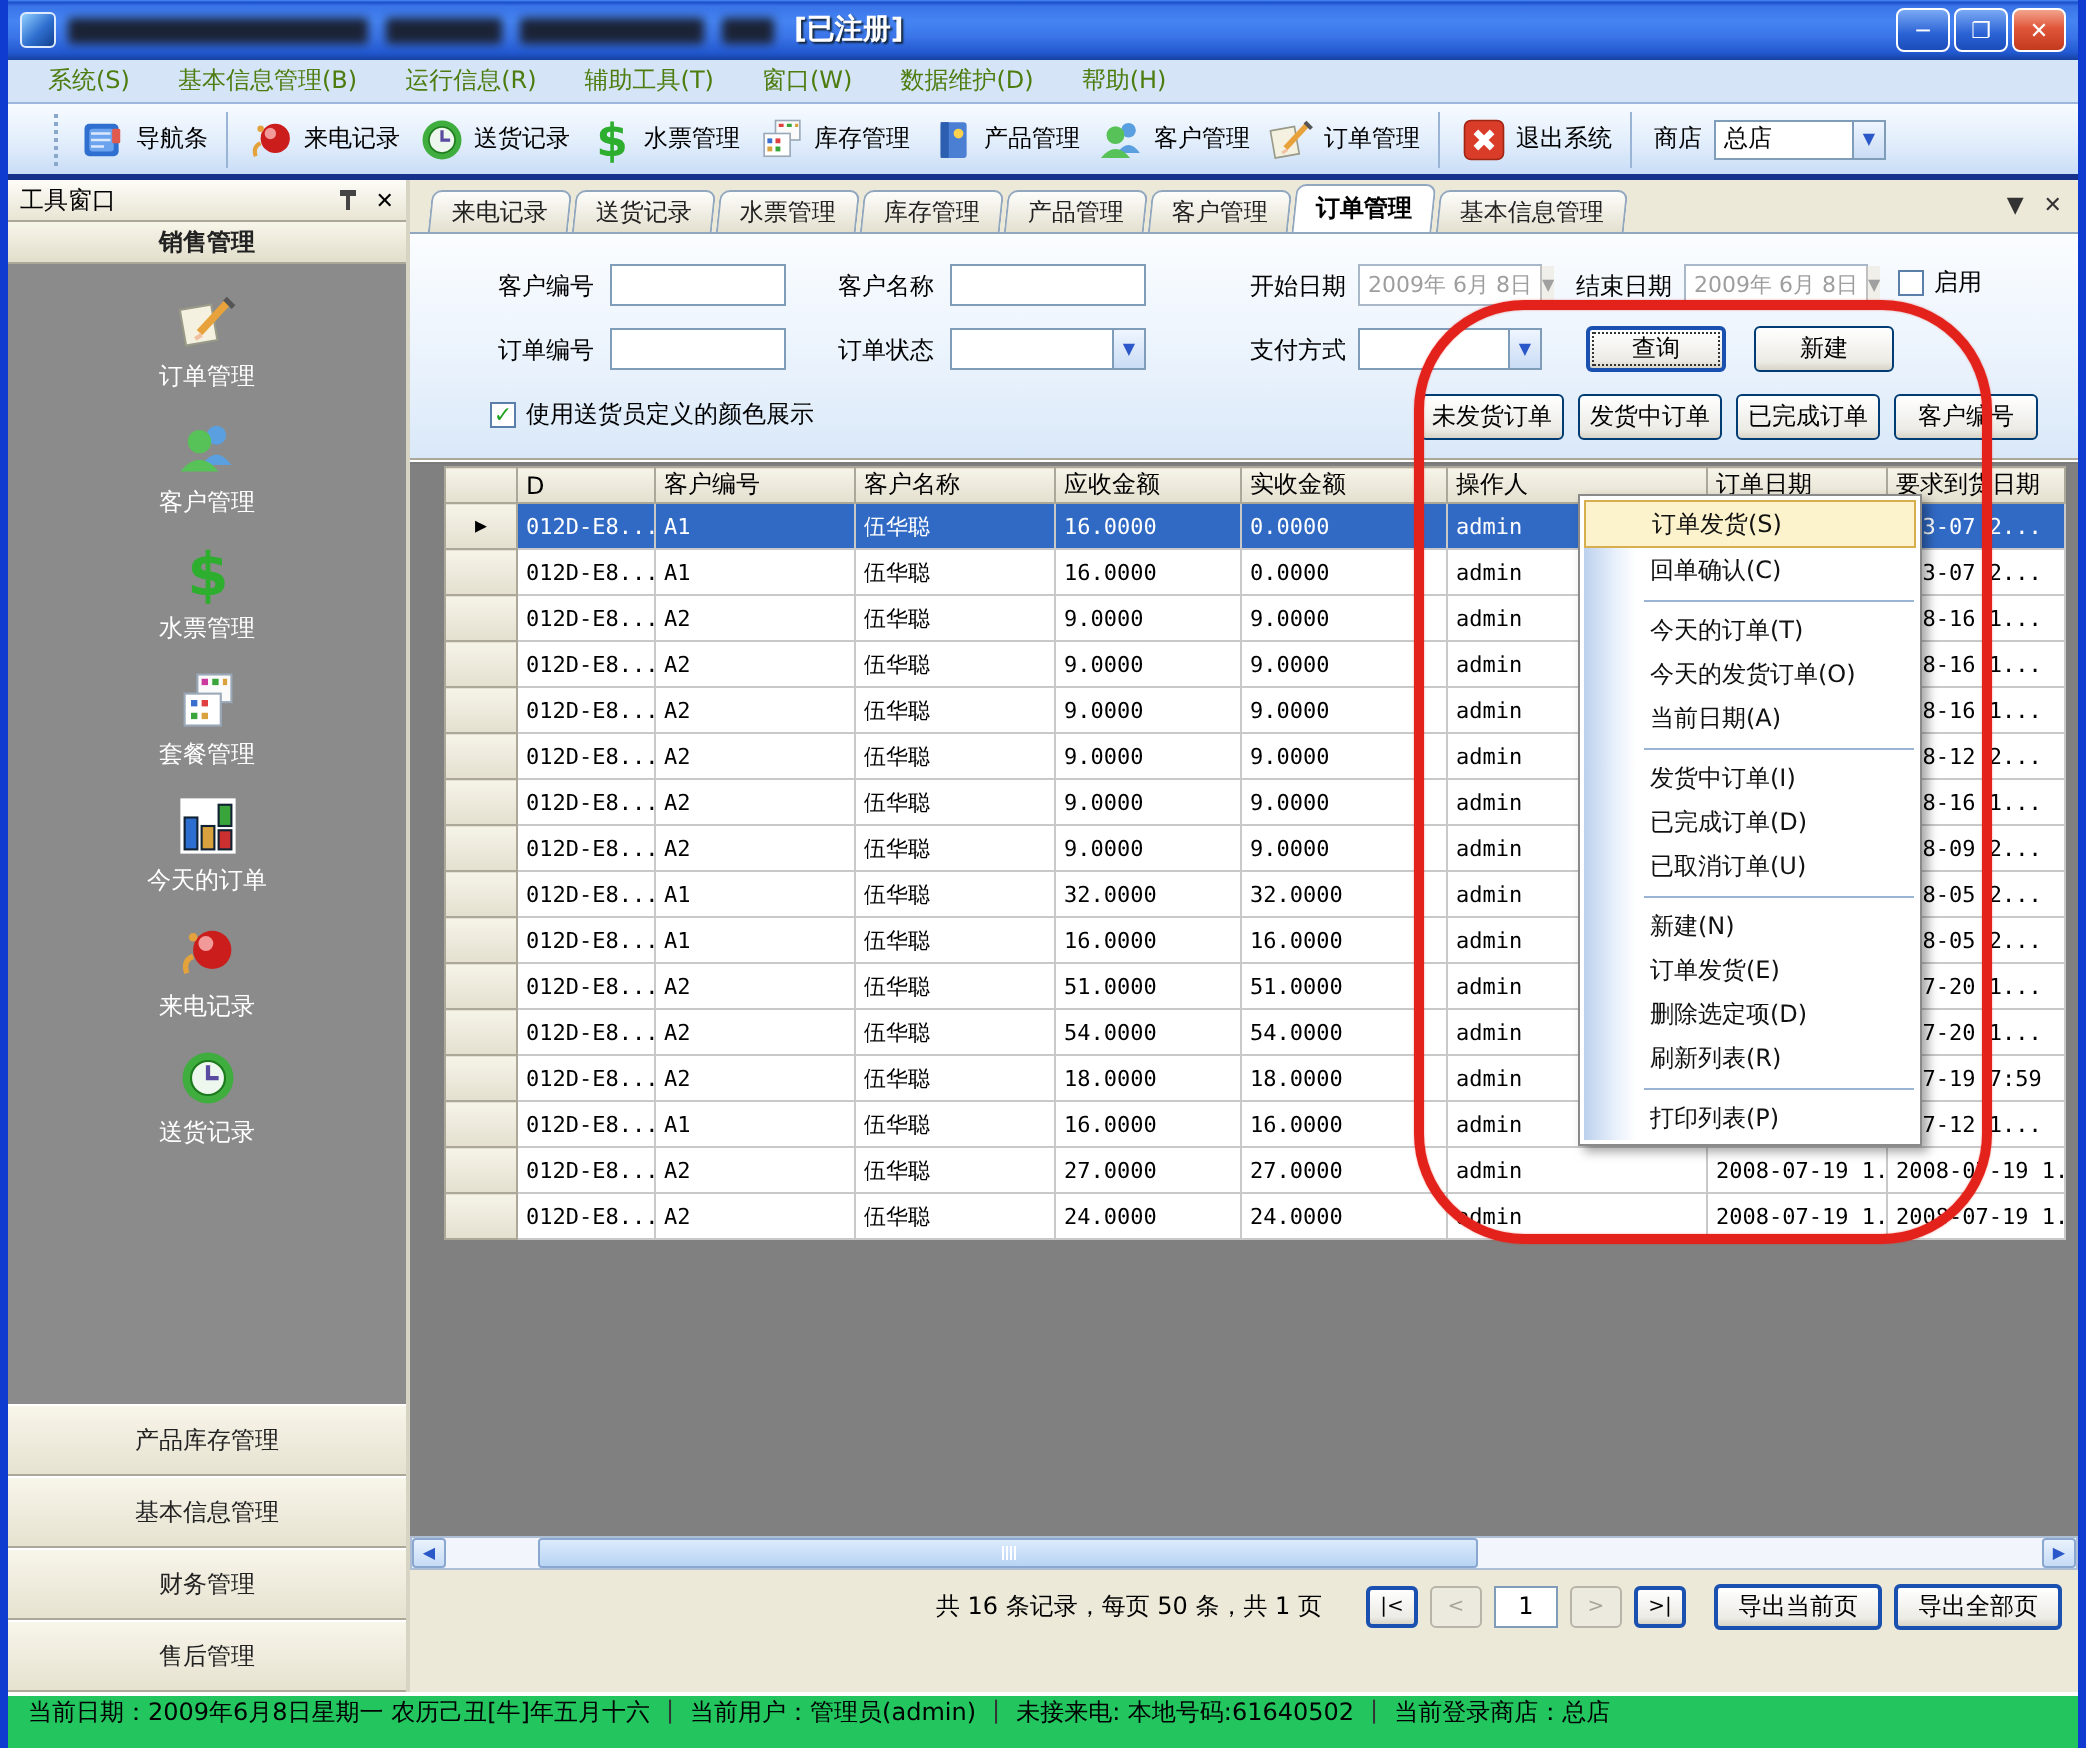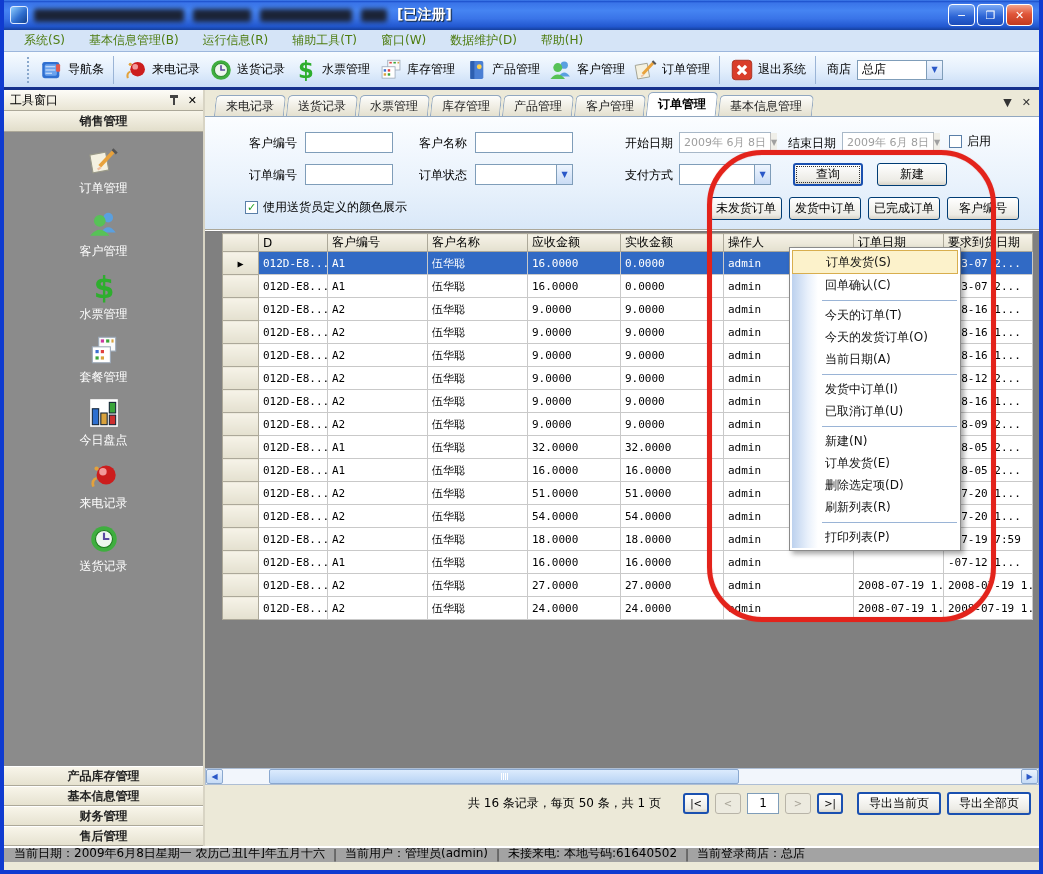--- a/index.html
+++ b/index.html
@@ -55,22 +55,22 @@
   .pin-icon:before { content:""; position:absolute; left:2px; top:1px; width:8px; height:3px; background:#444; }
   .pin-icon:after { content:""; position:absolute; left:5px; top:4px; width:2px; height:7px; background:#444; }
   .sb-close { font-size:11px; font-weight:bold; }
   .sb-section { height:21px; background:linear-gradient(180deg,#f8f5ea,#e2decb); border-bottom:1px solid #aca899;
     display:flex; align-items:center; justify-content:center; font-weight:bold; color:#222;text-align:center; }
   .sb-items { flex:1; padding-top:12px; display:flex; flex-direction:column; align-items:center; }
   .sb-item { width:120px; height:63px; display:flex; flex-direction:column; align-items:center; justify-content:flex-start; color:#fff; }
   .sb-item .icon { width:34px; height:34px; }
   .sb-item .lbl { margin-top:2px; font-size:12px; }
   .sb-bottom { }
-  .sb-bottom-btn { height:20px; background:linear-gradient(180deg,#f8f5ea,#e6e2d0); border-top:1px solid #fff;
-    border-bottom:1px solid #aca899; display:flex; align-items:center; justify-content:center; font-weight:bold; color:#222; }
+  .sb-bottom-btn { height:36px; background:linear-gradient(180deg,#f8f5ea,#e6e2d0); border-top:1px solid #fff;
+    border-bottom:1px solid #aca899; display:flex; align-items:center; justify-content:center; font-weight:normal; color:#222; }
 
   
   .content { flex:1; display:flex; flex-direction:column; background:#ece9d8; }
 
   .tabstrip { height:27px; display:flex; align-items:flex-end; padding-left:10px; border-bottom:1px solid #91a7c0; position:relative; }
   .tab { height:21px; padding:0 10px; margin-right:2px; display:flex; align-items:center;
     background:linear-gradient(180deg,#fdfdfb,#e4e0cf); border:1px solid #91a7c0; border-bottom:none;
     border-radius:5px 5px 0 0; transform:skewX(-6deg); font-size:12px; color:#222; }
   .tab span { transform:skewX(6deg); display:block; }
   .tab.active { background:#fff; font-weight:bold; height:24px; color:#000; }
@@ -118,21 +118,21 @@
   
   .pager { height:36px; display:flex; align-items:center; justify-content:flex-end; gap:6px; padding-right:8px; background:#ece9d8; }
   .pager .summary { margin-right:16px; }
   .pg-btn { width:26px; height:21px; position:static; font-size:10px; }
   .pg-btn.dim { border-color:#b8b4a8; color:#a8a498; background:#eceadf; }
   .pg-page { width:32px; height:21px; background:#fff; border:1px solid #7f9db9; text-align:center; line-height:19px; }
   .exp-btn { width:84px; height:23px; position:static; border-width:2px; border-color:#1a50b0; }
   .pager-gap { flex:0 0 2px; }
 
   
-  .statusbar { height:16px; background:#a3a3a3; border-top:2px solid #fff; display:flex; align-items:flex-end;
+  .statusbar { height:28px; background:#22c55e; border-top:2px solid #fff; display:flex; align-items:flex-start;
     padding:0 6px; font-size:12px; white-space:nowrap; overflow:hidden; }
   .statusbar .seg { padding:0 4px; }
   .statusbar .bar { color:#333; padding:0 4px; }
 
   
   .ctx-menu { position:absolute; left:785px; top:247px; width:172px; background:#fff;
     border:1px solid #8a8a8a; box-shadow:3px 3px 5px rgba(0,0,0,.35); padding:2px; z-index:30; }
   .ctx-menu:before { content:""; position:absolute; left:2px; top:2px; bottom:2px; width:26px;
     background:linear-gradient(90deg,#bcd1ee,#e8f0fb 60%,#fff); }
   .ctx-item { position:relative; height:22px; display:flex; align-items:center; padding-left:33px; font-size:12px; color:#111; }
@@ -348,21 +348,21 @@
           <div class="sb-item">
             <span class="icon">
               <svg viewBox="0 0 32 32">
                 <rect x="3" y="3" width="26" height="26" fill="#fff"></rect>
                 <rect x="5" y="12" width="6" height="15" fill="#2d6fd0" stroke="#123"></rect>
                 <rect x="13" y="16" width="6" height="11" fill="#d9a23c" stroke="#123"></rect>
                 <rect x="21" y="6" width="6" height="10" fill="#3aa53a" stroke="#123"></rect>
                 <rect x="21" y="18" width="6" height="9" fill="#cc2f2f" stroke="#123"></rect>
               </svg>
             </span>
-            <div class="lbl">今日盘点</div>
+            <div class="lbl">今天的订单</div>
           </div>
           <div class="sb-item">
             <span class="icon">
               <svg viewBox="0 0 32 32">
                 <circle cx="18" cy="15" r="9" fill="#cc1d1d"></circle>
                 <circle cx="15" cy="12" r="3.5" fill="#f29a9a"></circle>
                 <path d="M9 18q-5 2-3 8" stroke="#e3a23c" stroke-width="2.5" fill="none"></path>
                 <circle cx="9" cy="9" r="2" fill="#e3a23c"></circle>
               </svg>
             </span>
@@ -718,20 +718,21 @@
       <div class="ctx-sep">
         <i></i>
       </div>
       <div class="ctx-item">今天的订单(T)</div>
       <div class="ctx-item">今天的发货订单(O)</div>
       <div class="ctx-item">当前日期(A)</div>
       <div class="ctx-sep">
         <i></i>
       </div>
       <div class="ctx-item">发货中订单(I)</div>
+      <div class="ctx-item">已完成订单(D)</div>
       <div class="ctx-item">已取消订单(U)</div>
       <div class="ctx-sep">
         <i></i>
       </div>
       <div class="ctx-item">新建(N)</div>
       <div class="ctx-item">订单发货(E)</div>
       <div class="ctx-item">删除选定项(D)</div>
       <div class="ctx-item">刷新列表(R)</div>
       <div class="ctx-sep">
         <i></i>

